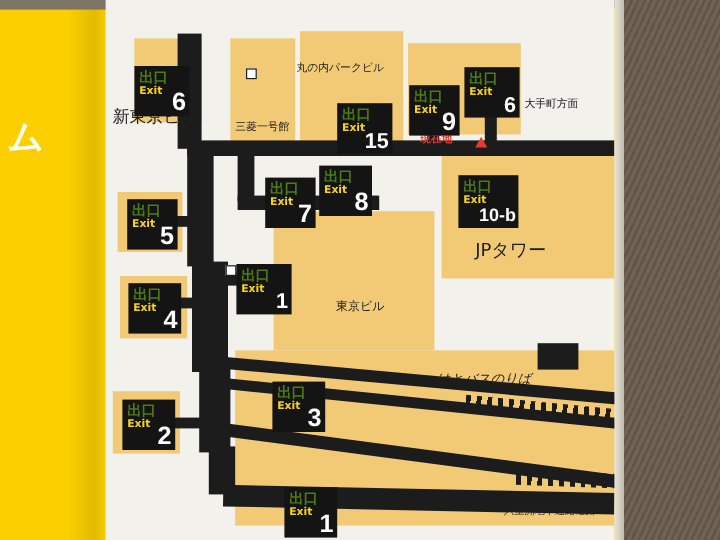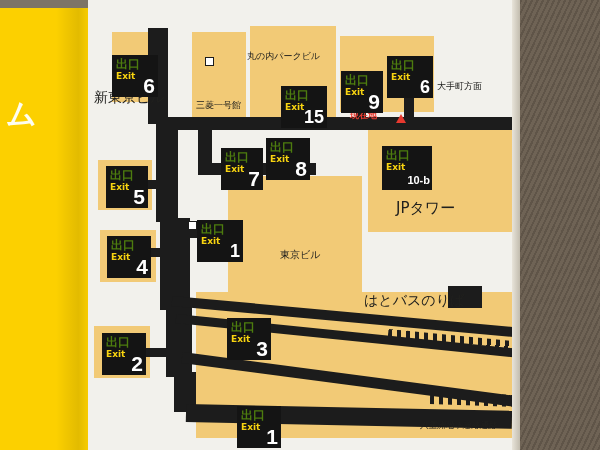--- a/index.html
+++ b/index.html
@@ -32,21 +32,21 @@
   .blackbld{position:absolute;background:#1c1c1c;}
 
   .bld-label{position:absolute;color:#20201e;white-space:nowrap;}
 
   .exit{position:absolute;background:#141414;box-sizing:border-box;padding:3px 0 0 4px;}
   .exit .jp{display:block;color:#4d7c0f;font-weight:bold;font-size:12px;line-height:13px;}
   .exit .en{display:block;color:#f8d410;font-weight:bold;font-size:9px;line-height:10px;}
   .exit .num{position:absolute;right:3px;bottom:1px;color:#ffffff;font-weight:bold;
     font-family:"Liberation Sans",sans-serif;font-size:21px;line-height:21px;}
   .exit .num.two{font-size:18px;line-height:19px;}
-  .exit .num.small{font-size:11px;line-height:14px;right:2px;bottom:3px;margin-top:16px;}
+  .exit .num.small{font-size:15px;line-height:14px;right:2px;bottom:3px;margin-top:16px;}
 
   .cur-loc{position:absolute;left:350px;top:109px;color:#e8392f;font-size:9px;font-weight:bold;white-space:nowrap;}
   .cur-tri{position:absolute;left:396px;top:114px;width:0;height:0;
     border-left:5px solid transparent;border-right:5px solid transparent;border-bottom:9px solid #e8392f;}
   .dir-label{position:absolute;left:396px;top:133px;font-size:7.5px;color:#20201e;background:#f7f6f1;
     border:1px solid #55534e;padding:0 2px;white-space:nowrap;}
 </style>
 </head>
 <body>
 
@@ -97,21 +97,21 @@
   <div class="facility" style="left:205px;top:57px;"></div>
   <div class="facility" style="left:188px;top:221px;"></div>
   <div class="blackbld" style="left:448px;top:286px;width:34px;height:22px;"></div>
 
   <span class="bld-label" style="left:247px;top:50px;font-size:9px;">丸の内パークビル</span>
   <span class="bld-label" style="left:437px;top:80px;font-size:9px;">大手町方面</span>
   <span class="bld-label" style="left:94px;top:89px;font-size:14px;">新東京ビル</span>
   <span class="bld-label" style="left:196px;top:99px;font-size:9px;">三菱一号館</span>
   <span class="bld-label" style="left:396px;top:199px;font-size:15px;">JPタワー</span>
   <span class="bld-label" style="left:280px;top:248px;font-size:10px;font-family:Liberation Serif, serif;">東京ビル</span>
-  <span class="bld-label" style="left:364px;top:292px;font-size:14px;">はとバスのりば</span>
+  <span class="bld-label" style="left:364px;top:308px;font-size:11px;font-style:italic;">はとバスのりば</span>
   <span class="bld-label" style="left:420px;top:420px;font-size:8.5px;font-style:italic;">八重洲地下連絡通路</span>
 
   <span class="cur-loc">現在地</span>
   <div class="cur-tri"></div>
 
   <div class="exit" style="left:112px;top:55px;width:46px;height:42px;">
     <span class="jp">出口</span>
     <span class="en">Exit</span>
     <span class="num">6</span>
   </div>

